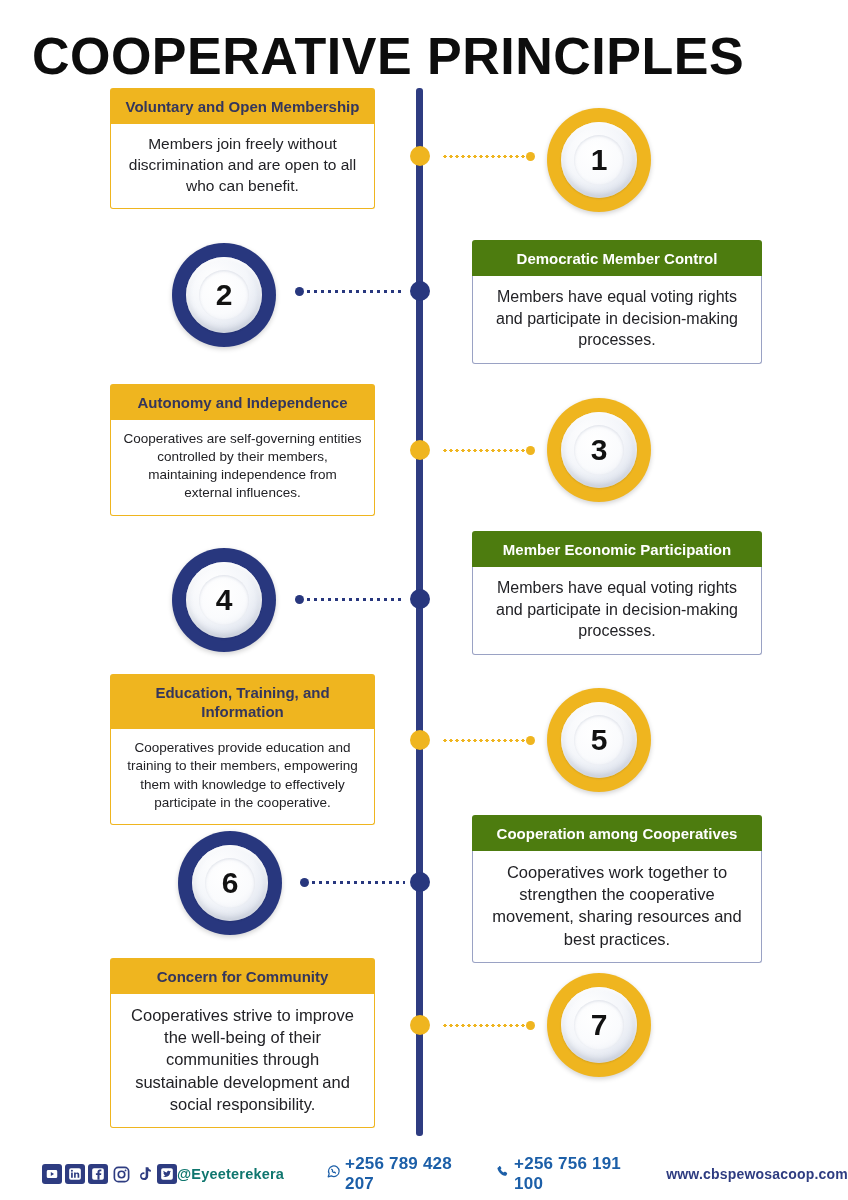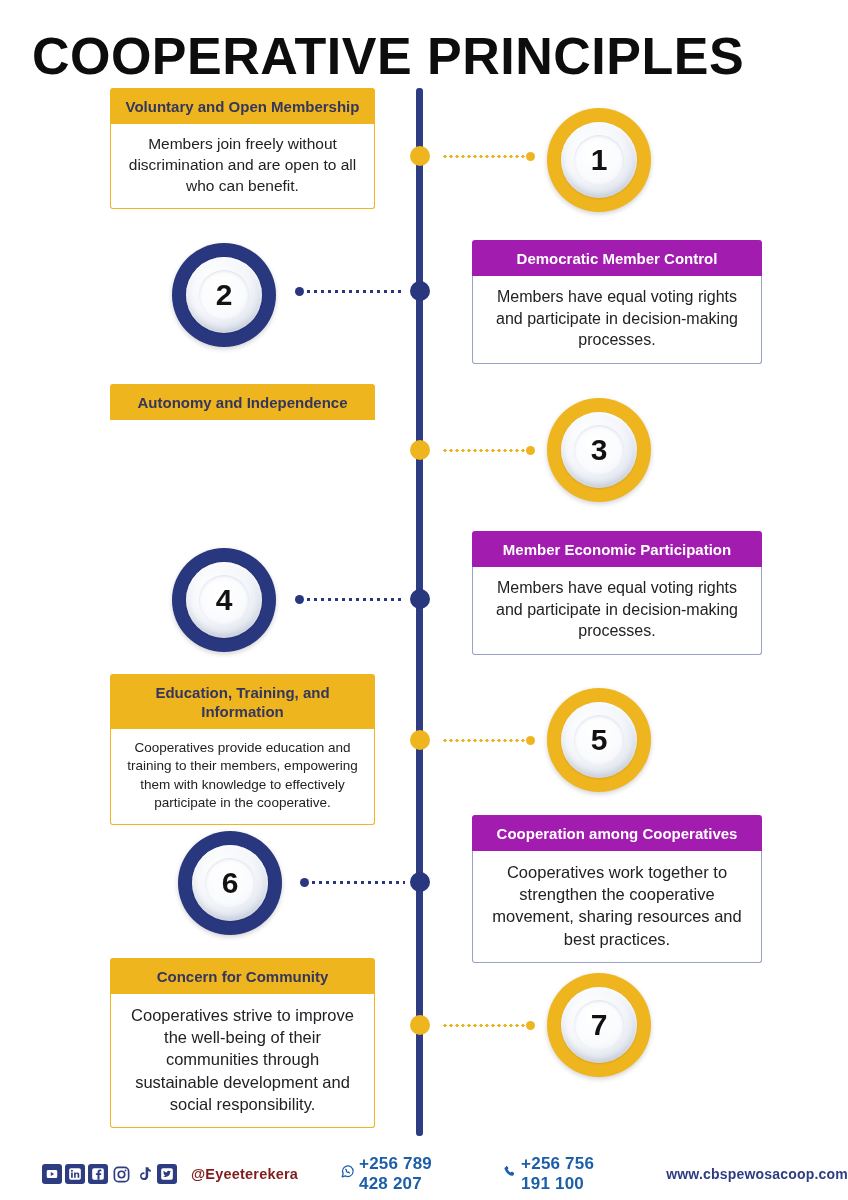--- a/index.html
+++ b/index.html
@@ -81,21 +81,21 @@
     background: #efb51f;
     color: #34365c;
   }
   .v-gold .card-body {
     border: 1px solid #efb51f;
     border-top: none;
     font-size: 14px;
   }
   
   .v-navy .card-head {
-    background: #a21caf;
+    background: #4d7c0f;
     color: #ffffff;
   }
   .v-navy .card-body {
     border: 1px solid #9aa2c4;
     border-top: none;
     font-size: 16px;
   }
 
   
   .fs-15 .card-body { font-size: 15.5px; }
@@ -213,24 +213,24 @@
     border-radius: 3px;
     background: #2e3c81;
     display: flex;
     align-items: center;
     justify-content: center;
     color: #ffffff;
   }
   .soc svg { display: block; }
   .soc-plain { background: transparent; color: #2e3c81; }
   .handle {
-    margin-left: 14px;
+    margin-left: 0;
     font-size: 14.5px;
     font-weight: 700;
-    color: #7f1d1d;
+    color: #0f766e;
     letter-spacing: .2px;
   }
   .contact {
     display: flex;
     align-items: center;
     gap: 4px;
     font-size: 17px;
     font-weight: 700;
     color: #1c5fa8;
     letter-spacing: .2px;
@@ -279,20 +279,21 @@
   <div class="badge badge-navy badge-left" style="top:243px;" data-name="principle-badge-2">
     <div class="badge-inner" data-name="badge-inner-disc-2">
       <span class="badge-num" data-name="principle-number-2">2</span>
     </div>
   </div>
 </div>
 
 <div class="row" data-name="principle-row-3">
   <div class="card card-left v-gold fs-14" style="top:384px;" data-name="principle-card-3">
     <div class="card-head" data-name="principle-title-3">Autonomy and Independence</div>
+    <div class="card-body" data-name="principle-description-3">Cooperatives are self-governing entities controlled by their members, maintaining independence from external influences.</div>
   </div>
   <div class="node node-gold" style="top:440px;" data-name="timeline-node-3"></div>
   <div class="dots dots-gold" style="top:448.5px; left:442px; width:84px;" data-name="connector-line-3"></div>
   <div class="endcap endcap-gold" style="top:445.5px; left:526px;" data-name="connector-endcap-3"></div>
   <div class="badge badge-gold badge-right" style="top:398px;" data-name="principle-badge-3">
     <div class="badge-inner" data-name="badge-inner-disc-3">
       <span class="badge-num" data-name="principle-number-3">3</span>
     </div>
   </div>
 </div>

